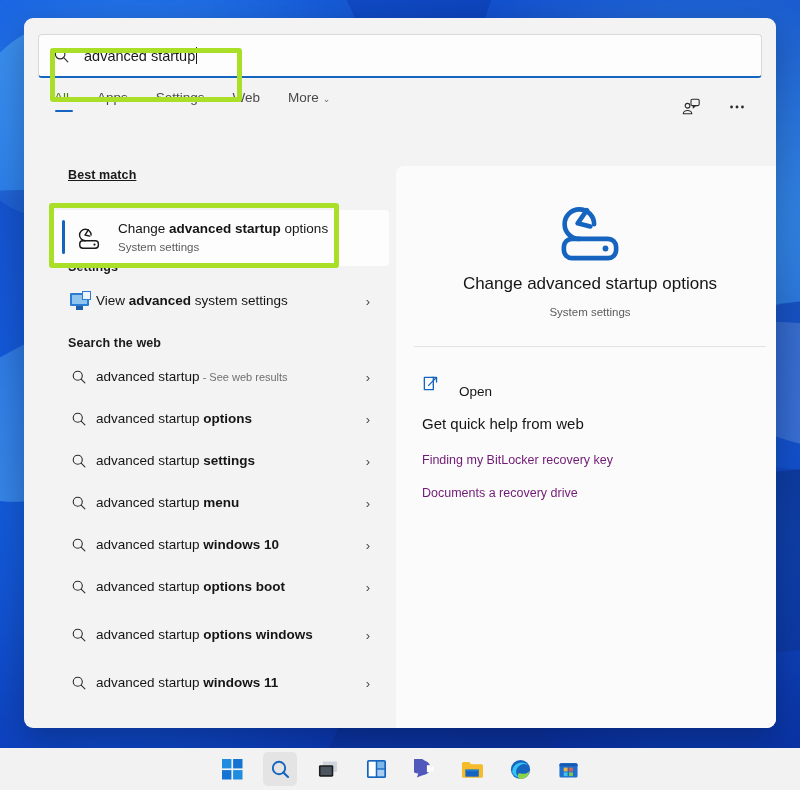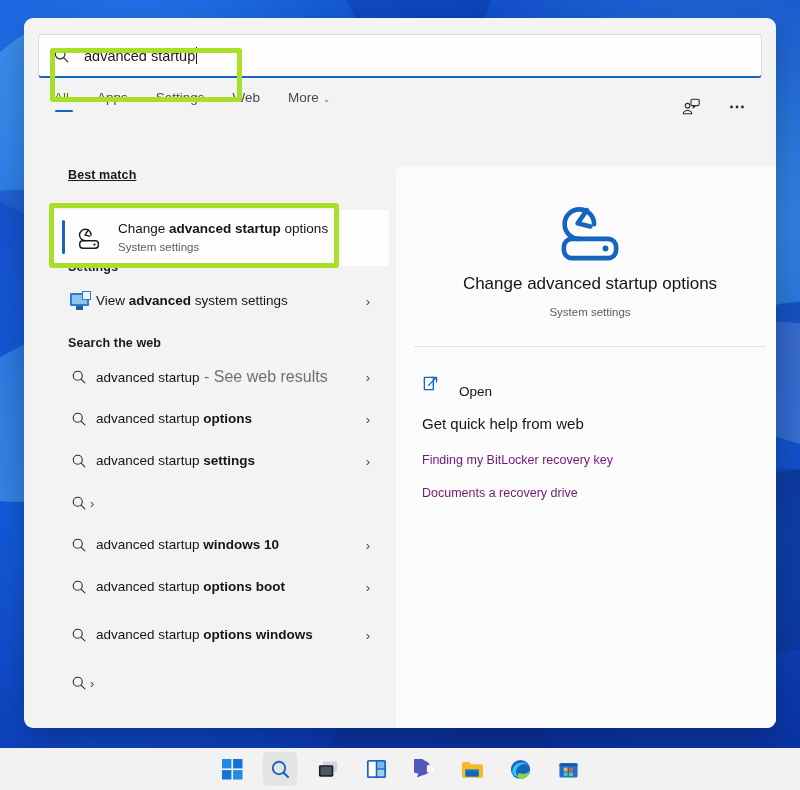--- a/index.html
+++ b/index.html
@@ -114,21 +114,21 @@
     height: 42px; display: flex; align-items: center;
     padding-left: 24px; padding-right: 18px; cursor: default;
   }
   .row.tall { height: 54px; }
   .row-ico { width: 22px; flex: 0 0 auto; display: flex; align-items: center; justify-content: center; }
   .row-label {
     margin-left: 6px; font-size: 13.5px; color: #151515; flex: 1 1 auto;
     line-height: 1.35;
   }
   .row-label b { font-weight: bold; }
-  .row-label .muted { color: #707070; font-size: 16px; }
+  .row-label .muted { color: #707070; font-size: 11px; }
   .row-chev { color: #4a4a4a; font-size: 13px; flex: 0 0 auto; margin-right: 4px; }
 
   
   .mon { width: 19px; height: 17px; position: relative; }
   .mon-screen { position: absolute; left: 0; top: 0; width: 19px; height: 13px; background: #2b7cd3; border-radius: 1px; }
   .mon-inner { position: absolute; left: 2px; top: 2px; width: 15px; height: 9px; background: #8fc4ef; }
   .mon-stand { position: absolute; left: 6px; top: 13px; width: 7px; height: 4px; background: #1f5fa8; }
   .mon-badge { position: absolute; right: -2px; top: -2px; width: 9px; height: 9px; background: #eef5fc; border: 1px solid #2b7cd3; }
 
   
@@ -292,20 +292,21 @@
           <span class="row-label"><span>advanced startup </span><b>settings</b></span>
           <span class="row-chev">›</span>
         </div>
         <div class="row">
           <span class="row-ico">
             <svg width="16" height="16" viewBox="0 0 18 18">
               <circle cx="7.6" cy="7.6" r="5.1" fill="none" stroke="#2b2b2b" stroke-width="1.25"></circle>
               <line x1="11.4" y1="11.4" x2="15.6" y2="15.6" stroke="#2b2b2b" stroke-width="1.25" stroke-linecap="round"></line>
             </svg>
           </span>
+          <span class="row-label"><span>advanced startup </span><b>menu</b></span>
           <span class="row-chev">›</span>
         </div>
         <div class="row">
           <span class="row-ico">
             <svg width="16" height="16" viewBox="0 0 18 18">
               <circle cx="7.6" cy="7.6" r="5.1" fill="none" stroke="#2b2b2b" stroke-width="1.25"></circle>
               <line x1="11.4" y1="11.4" x2="15.6" y2="15.6" stroke="#2b2b2b" stroke-width="1.25" stroke-linecap="round"></line>
             </svg>
           </span>
           <span class="row-label"><span>advanced startup </span><b>windows 10</b></span>
@@ -331,20 +332,21 @@
           <span class="row-label"><span>advanced startup </span><b>options windows</b></span>
           <span class="row-chev">›</span>
         </div>
         <div class="row">
           <span class="row-ico">
             <svg width="16" height="16" viewBox="0 0 18 18">
               <circle cx="7.6" cy="7.6" r="5.1" fill="none" stroke="#2b2b2b" stroke-width="1.25"></circle>
               <line x1="11.4" y1="11.4" x2="15.6" y2="15.6" stroke="#2b2b2b" stroke-width="1.25" stroke-linecap="round"></line>
             </svg>
           </span>
+          <span class="row-label"><span>advanced startup </span><b>windows 11</b></span>
           <span class="row-chev">›</span>
         </div>
       </div>
   </div>
 
   <div id="preview">
     <svg id="pv-icon" width="66" height="60" viewBox="0 0 34 31">
       <rect x="3.5" y="18" width="27" height="10" rx="4.2" fill="none" stroke="#1565c0" stroke-width="2.4"></rect>
       <circle cx="25" cy="23" r="1.5" fill="#1565c0"></circle>
       <path d="M11.5 18 a7.6 7.6 0 1 1 7.6 -7.6" fill="none" stroke="#1565c0" stroke-width="2.4" stroke-linecap="round"></path>

